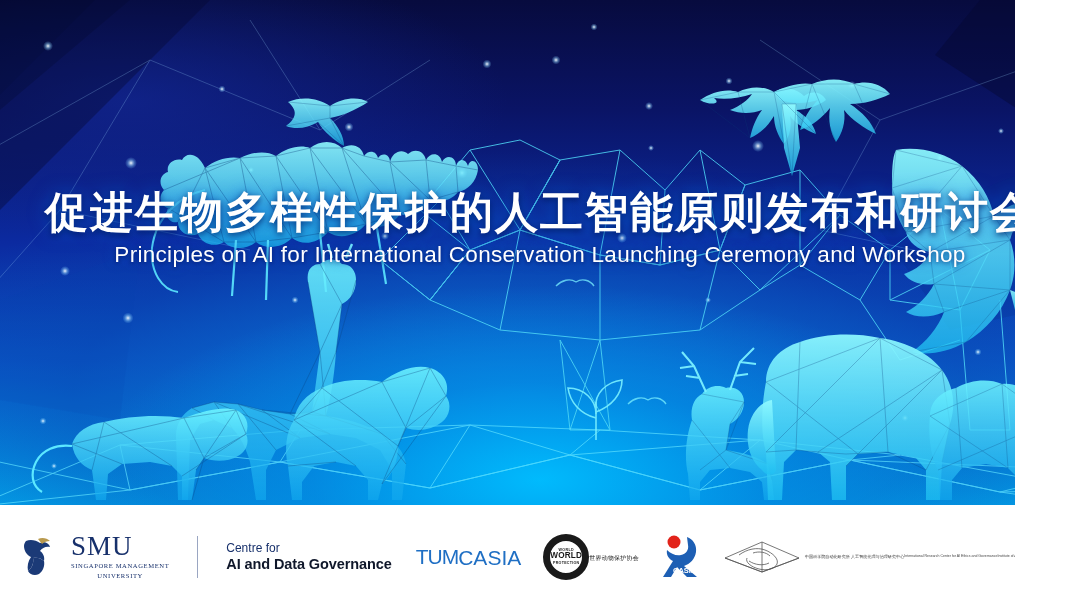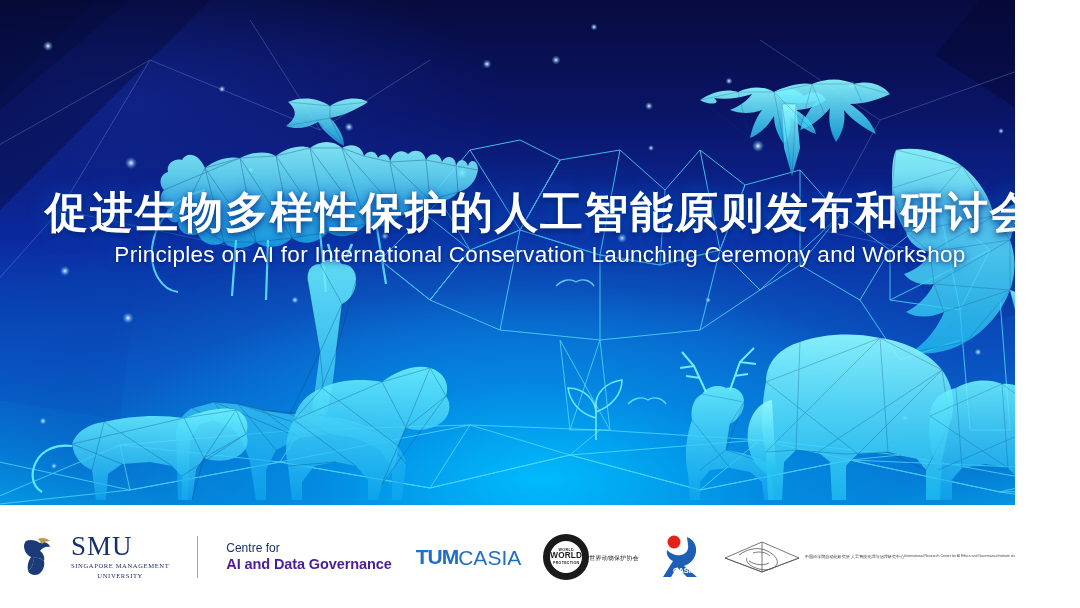--- a/index.html
+++ b/index.html
@@ -46,25 +46,25 @@
   .logo{display:flex;align-items:center;justify-content:center;flex:0 0 auto;}
 
   
   .smu{display:flex;align-items:center;gap:17px;margin-left:6px;}
   .smu-mark{width:34px;height:40px;}
   .smu-txt{line-height:1;}
   .smu-name{font-family:"Liberation Serif",serif;font-size:27px;color:#17306b;letter-spacing:1px;font-weight:400;}
   .smu-sub{font-family:"Liberation Serif",serif;font-size:6.6px;color:#17306b;letter-spacing:.6px;text-align:center;margin-top:2px;line-height:1.25;}
   .vrule{width:1px;height:42px;background:#9aa6c2;margin:0 11px;}
   .cadg-top{font-size:12px;color:#17306b;font-weight:400;}
-  .cadg-main{font-size:14.5px;color:#4c1d95;font-weight:700;letter-spacing:-.1px;margin-top:1px;}
+  .cadg-main{font-size:14.5px;color:#0f172a;font-weight:700;letter-spacing:-.1px;margin-top:1px;}
 
   
   .tum{margin-left:24px;text-align:left;line-height:1;}
-  .tum-1{font-size:21px;font-weight:700;color:#1f6fc4;letter-spacing:-1px;font-family:"Liberation Sans",sans-serif;}
+  .tum-1{font-size:21px;font-weight:400;color:#1f6fc4;letter-spacing:-1px;font-family:"Liberation Sans",sans-serif;}
   .tum-2{font-size:21px;font-weight:400;color:#1f6fc4;letter-spacing:0px;margin-top:2px;}
 
   
   .wap{margin-left:22px;text-align:center;}
   .wap-ring{
     width:46px;height:46px;border-radius:50%;
     border:7px solid #1a1a1a;box-sizing:border-box;
     display:flex;flex-direction:column;align-items:center;justify-content:center;margin:0 auto;
   }
   .wap-w{font-size:3.6px;color:#1a1a1a;letter-spacing:.4px;font-weight:700;}

